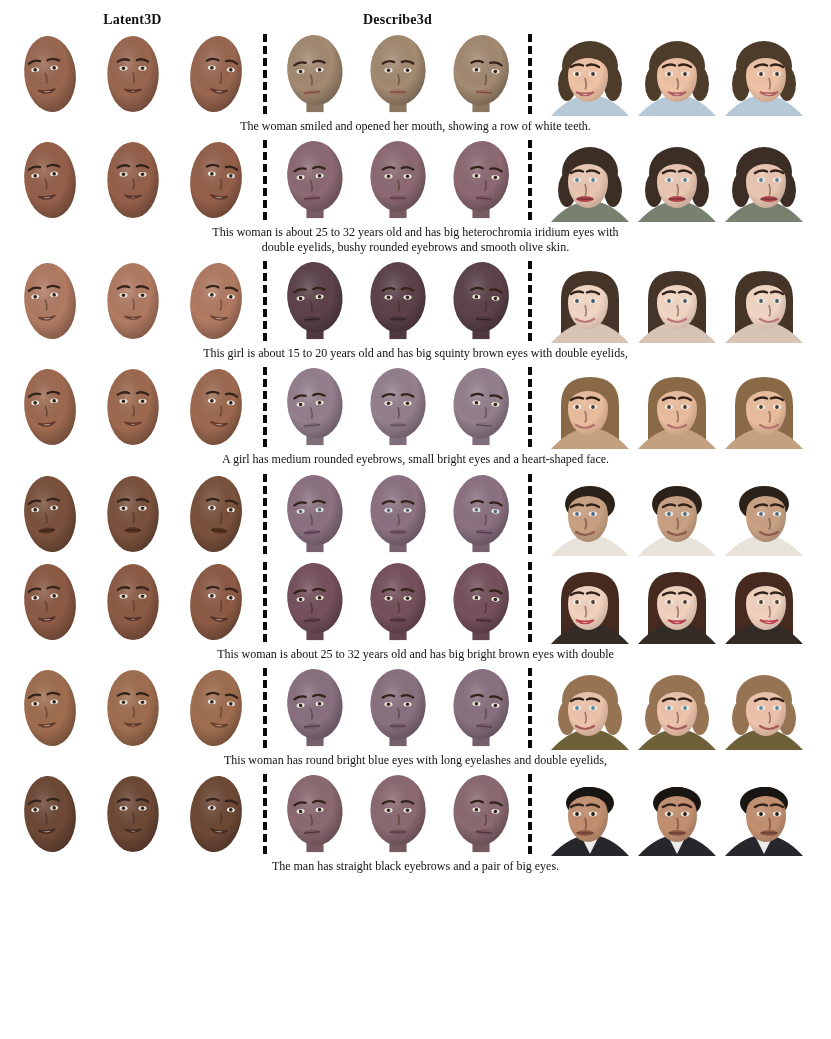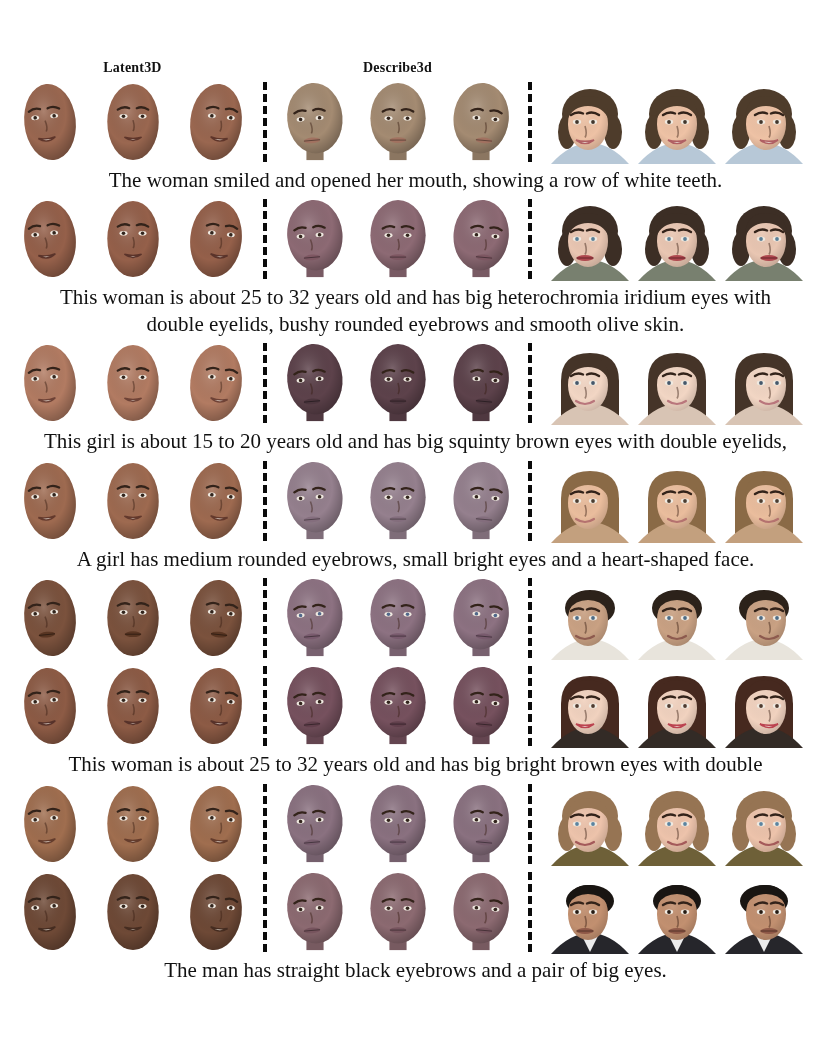--- a/index.html
+++ b/index.html
@@ -1,25 +1,25 @@
 <!DOCTYPE html>
 <html><head>
 <meta charset="utf-8">
 <style>
   html,body{margin:0;padding:0;background:#ffffff;}
   body{width:831px;height:1039px;overflow:hidden;font-family:"Liberation Serif",serif;color:#111;}
   .fig{width:819px;padding:0 6px;}
-  .hdr{display:grid;grid-template-columns:253px 12px 253px 12px 281px;padding-top:12px;margin-top:48px;}
+  .hdr{display:grid;grid-template-columns:253px 12px 253px 12px 281px;padding-top:12px;}
   .hdr .hcell{text-align:center;font-weight:bold;font-size:14px;letter-spacing:.2px;}
   .frow{margin-top:4px;}
   .strip{display:grid;grid-template-columns:253px 12px 253px 12px 281px;align-items:center;}
   .group{display:flex;justify-content:center;align-items:center;gap:3px;}
   .sep{width:0;height:80px;border-left:4px dashed #0a0a0a;margin:0 auto;}
   .facecell{display:block;line-height:0;}
-  .caption{margin-top:3px;margin-bottom:4px;text-align:center;font-size:21px;line-height:1.26;}
+  .caption{margin-top:3px;margin-bottom:4px;text-align:center;font-size:12px;line-height:1.26;}
   .caption .cline{white-space:nowrap;}
   svg{display:block;}
 </style>
 </head>
 <body>
 
 <svg width="0" height="0" style="position:absolute" aria-hidden="true">
   <defs>
     <radialGradient id="shadeG" cx="40%" cy="35%" r="78%">
       <stop offset="0%" stop-color="#ffffff" stop-opacity="0.18"></stop>
@@ -1309,20 +1309,21 @@
                   <circle cx="37" cy="42" r="1.9" fill="#5b84a0"></circle>
                   <circle cx="53" cy="42" r="1.9" fill="#5b84a0"></circle>
                   <path d="M45 46 q 2.4 8 0 11.5" stroke="rgba(55,28,18,0.45)" stroke-width="1.6" fill="none"></path>
                   <path d="M36 60 Q 45 66 54 60" stroke="#a45a5a" stroke-width="2.2" fill="none" stroke-linecap="round"></path>
                 </g>
               </svg>
             </span>
           </div>
         </div>
         <div class="caption">
+          <div class="cline">This woman has round bright blue eyes with long eyelashes and double eyelids,</div>
         </div>
       </div>
       <div class="frow">
         <div class="strip">
           <div class="group">
             <span class="facecell">
               <svg viewBox="0 0 84 88" width="80" height="84">
                 <g transform="rotate(-6 42 44)">
                   <ellipse cx="42" cy="44" rx="27" ry="40" fill="#6e4936"></ellipse>
                   <ellipse cx="42" cy="44" rx="27" ry="40" fill="url(#shadeG)"></ellipse>

